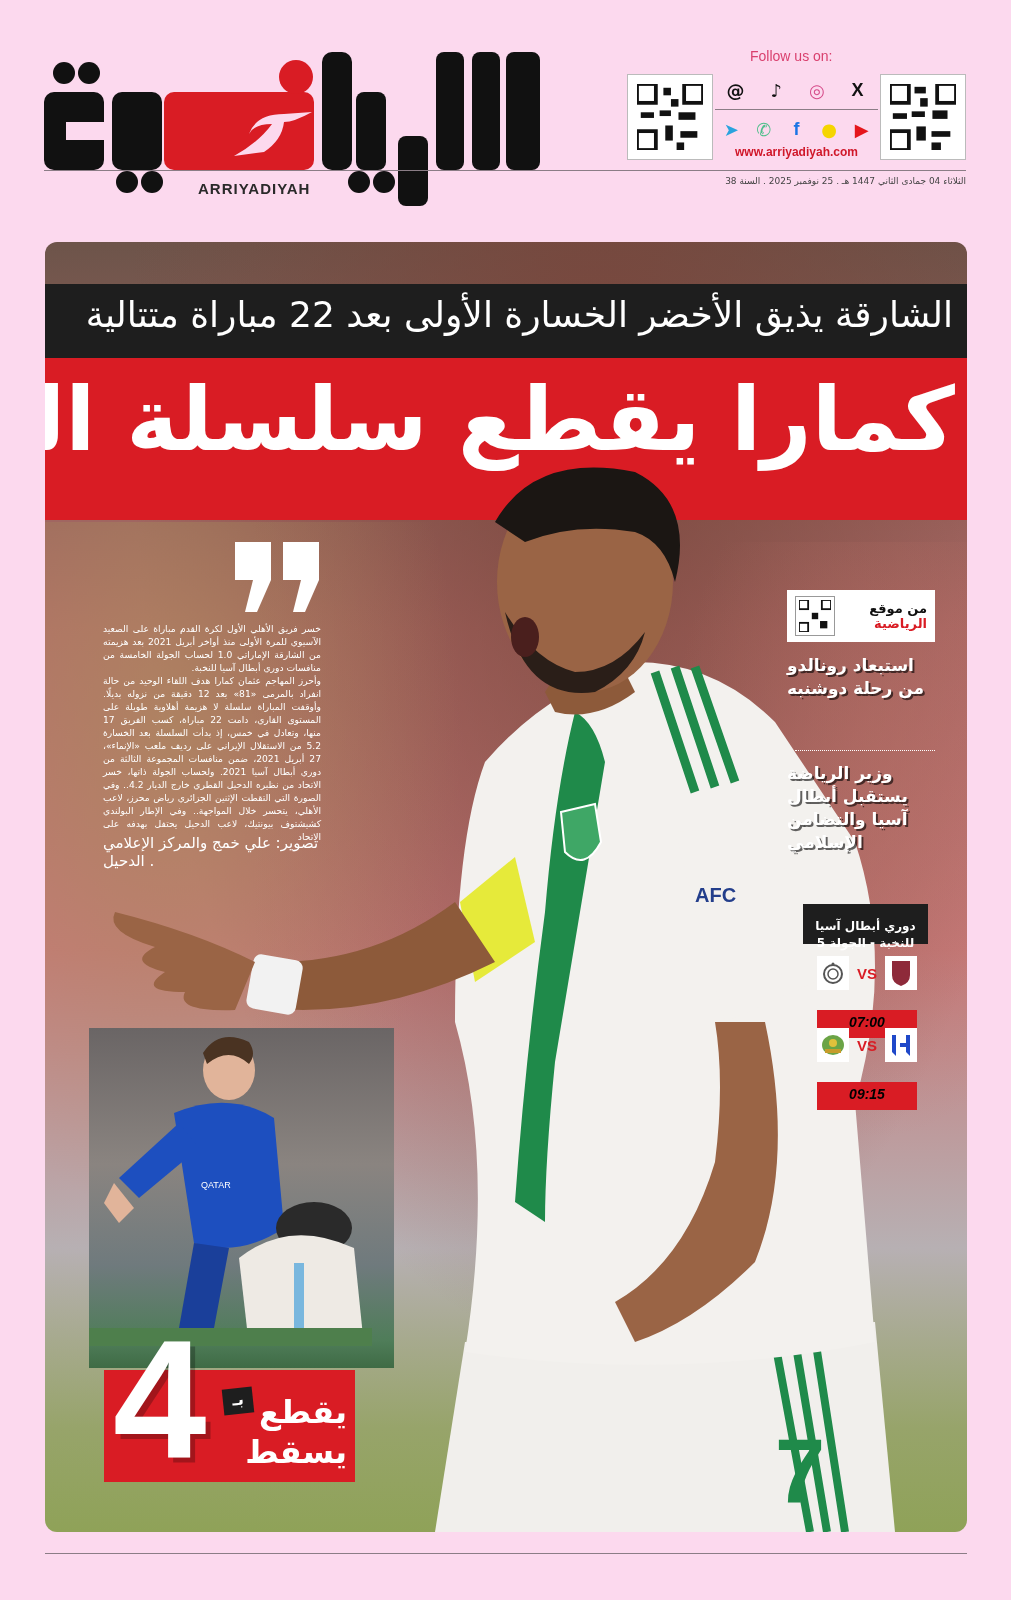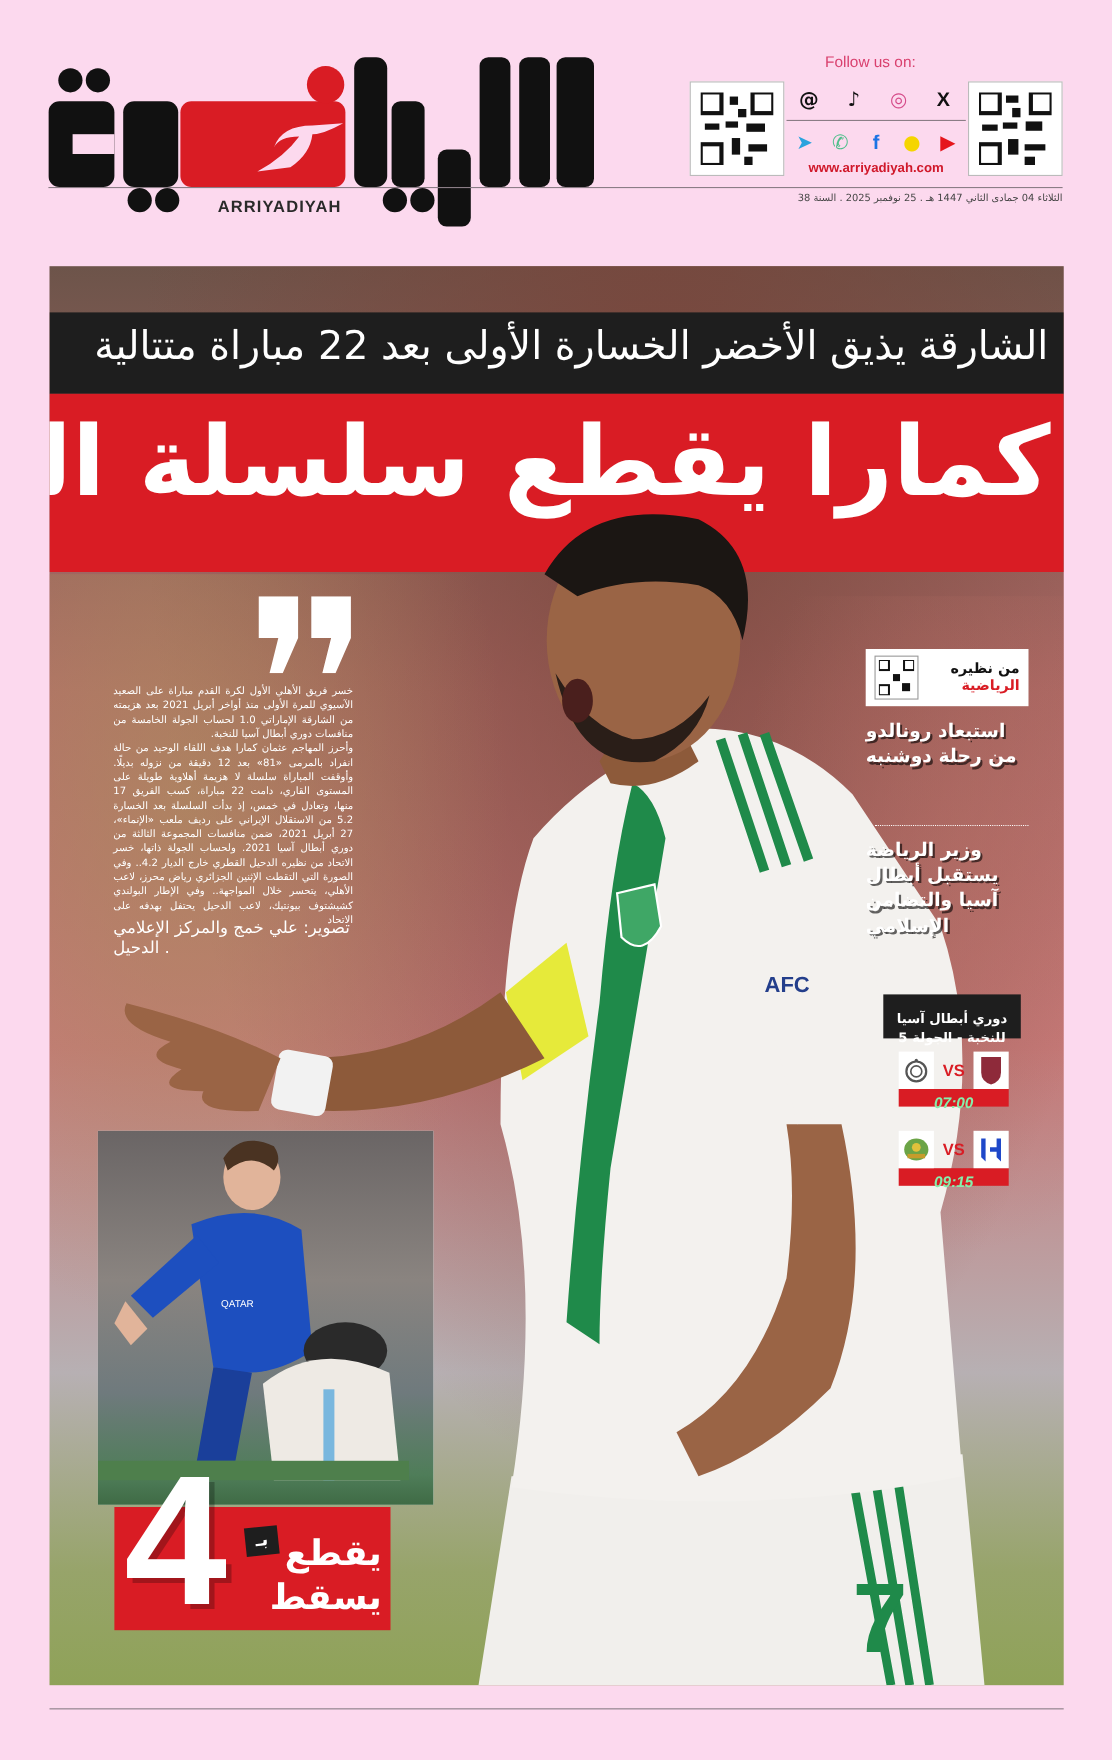--- a/index.html
+++ b/index.html
@@ -20,21 +20,21 @@
   .social-row { display: flex; justify-content: space-around; align-items: center; height: 32px; }
   .social-divider { height: 1px; background: #8b7d86; margin: 3px 0; }
   .social-row span { width: 22px; height: 22px; display: flex; align-items: center; justify-content: center; font-size: 18px; font-weight: 700; }
   .site-url { text-align: center; font-family: "Liberation Sans", sans-serif; font-weight: 700; font-size: 12px; color: #d0182a; margin-top: 0px; }
   .date-line { position: absolute; right: 45px; top: 176px; direction: rtl; font-size: 9px; color: #444; }
 
   
   .cover { position: absolute; left: 45px; top: 242px; width: 922px; height: 1290px; overflow: hidden;
            background:
              radial-gradient(ellipse at 60% 10%, rgba(120,70,60,0.9), transparent 60%),
-             linear-gradient(180deg, #6d544a 0%, #b46d6a 30%, #c77a7a 55%, #b7b0b3 78%, #97a46a 92%, #8fa258 100%); }
+             linear-gradient(180deg, #6d544a 0%, #b46d6a 30%, #c77a7a 55%, #b7b0b3 78%, #97a46a 92%, #8fa258 100%); border-radius: 12px; }
   .cover .bg-blur-left { position: absolute; left: 0; top: 280px; width: 420px; height: 700px;
            background: radial-gradient(ellipse at 30% 30%, rgba(168,140,90,0.65), transparent 70%); }
   .cover .bg-blur-right { position: absolute; right: 0; top: 300px; width: 300px; height: 600px;
            background: radial-gradient(ellipse at 70% 40%, rgba(180,110,100,0.5), transparent 70%); }
 
   .kicker-bar { position: absolute; left: 0; top: 42px; width: 922px; height: 74px; background: #1e1e1e; }
   .kicker-text { position: absolute; right: 14px; top: 10px; direction: rtl; color: #fff; font-size: 36px; font-weight: 400; white-space: nowrap; font-family: "DejaVu Sans", sans-serif; }
   .headline-bar { position: absolute; left: 0; top: 116px; width: 922px; height: 162px; background: #d91c24; }
   .headline-text { position: absolute; right: 12px; top: 10px; direction: rtl; color: #fff; font-size: 88px; font-weight: 700; white-space: nowrap; font-family: "DejaVu Sans", sans-serif; letter-spacing: -2px; }
 
@@ -59,21 +59,21 @@
   .side-story-2 { top: 520px; }
   .dotted-divider { position: absolute; left: 750px; top: 508px; width: 140px; border-top: 1px dotted #fff; }
 
   .league-box { position: absolute; left: 758px; top: 662px; width: 125px; height: 40px; background: #1e1e1e; color: #fff; direction: rtl; text-align: center; font-size: 12px; line-height: 17px; font-weight: 700; padding-top: 14px; }
   .match { position: absolute; left: 772px; width: 100px; }
   .match-1 { top: 714px; }
   .match-2 { top: 786px; }
   .match-teams { display: flex; justify-content: space-between; align-items: center; height: 34px; }
   .team-logo { width: 32px; height: 34px; background: #fff; display: flex; align-items: center; justify-content: center; }
   .vs { font-family: "Liberation Sans", sans-serif; font-weight: 700; font-size: 15px; color: #d91c24; font-style: normal; }
-  .match-time { height: 16px; background: #d91c24; color: #86efac; text-align: center; font-family: "Liberation Sans", sans-serif; font-weight: 700; font-style: italic; font-size: 14px; line-height: 24px; }
+  .match-time { height: 28px; background: #d91c24; color: #000000; text-align: center; font-family: "Liberation Sans", sans-serif; font-weight: 700; font-style: italic; font-size: 14px; line-height: 24px; margin-top: 20px; }
 
   
   .inset-photo { position: absolute; left: 44px; top: 786px; width: 305px; height: 340px; background: #fff; }
   .inset-inner { width: 100%; height: 100%; position: relative; overflow: hidden;
       background: linear-gradient(180deg, #6a6565 0%, #8a8480 40%, #6f7a7d 70%, #4f7d59 92%, #3f6b45 100%); }
 
   .four-box { position: absolute; left: 59px; top: 1128px; width: 251px; height: 112px; background: #d91c24; }
   .big-four { position: absolute; left: 68px; top: 1074px; font-family: "Liberation Sans", sans-serif; font-weight: 900; font-size: 168px; line-height: 168px; color: #fff; text-shadow: 5px 5px 0 rgba(0,0,0,0.25); }
   .by-tag { position: absolute; left: 178px; top: 1146px; width: 30px; height: 26px; background: #1e1e1e; color: #fff; font-size: 16px; font-weight: 700; text-align: center; line-height: 24px; transform: rotate(-6deg); }
   .nimr-text { position: absolute; right: 620px; top: 1150px; direction: rtl; text-align: right; color: #fff; font-weight: 700; font-size: 32px; line-height: 40px; }
@@ -220,21 +220,21 @@
     <div class="qr-small">
       <svg width="32" height="32" viewBox="0 0 7 7">
         <rect x="0" y="0" width="2" height="2" fill="none" stroke="#111" stroke-width="0.4"></rect>
         <rect x="5" y="0" width="2" height="2" fill="none" stroke="#111" stroke-width="0.4"></rect>
         <rect x="0" y="5" width="2" height="2" fill="none" stroke="#111" stroke-width="0.4"></rect>
         <rect x="2.8" y="2.8" width="1.4" height="1.4" fill="#111"></rect>
           <rect x="4.6" y="4.6" width="1.6" height="1.6" fill="#111"></rect>
       </svg>
     </div>
     <div class="badge-text">
-      <div class="badge-line1">من نظيره</div>
+      <div class="badge-line1">من موقع</div>
       <div class="badge-line2 red" style="color:#d91c24">الرياضية</div>
     </div>
   </div>
 
   <div class="side-story side-story-1">استبعاد رونالدو من رحلة دوشنبه</div>
   <div class="dotted-divider"></div>
   <div class="side-story side-story-2">وزير الرياضة يستقبل أبطال آسيا والتضامن الإسلامي</div>
 
   <div class="league-box">
     <div>دوري أبطال آسيا</div>

